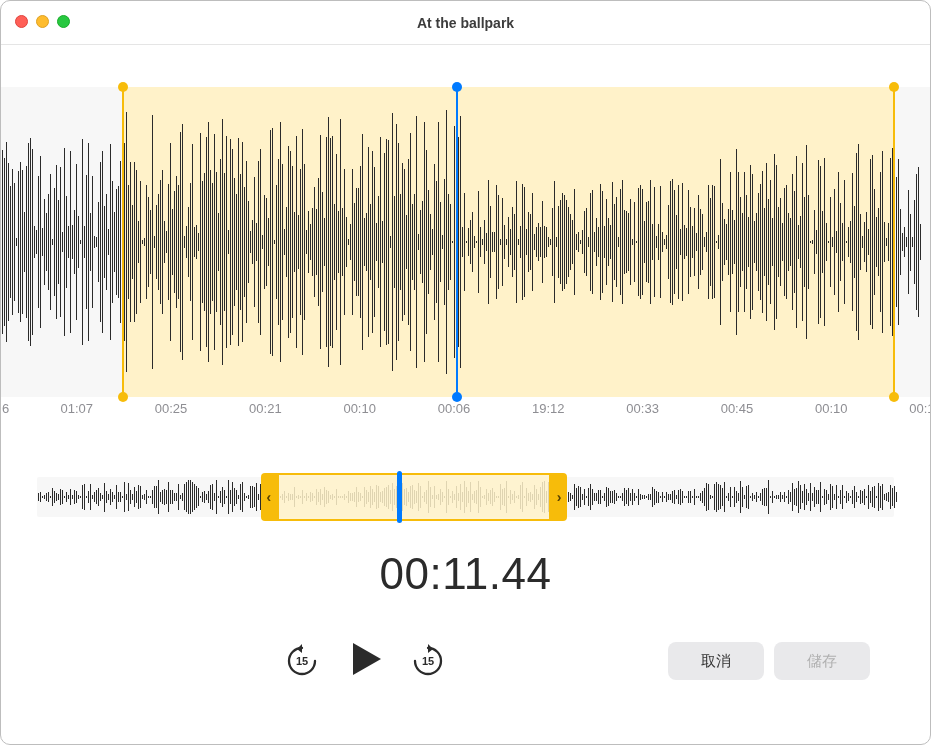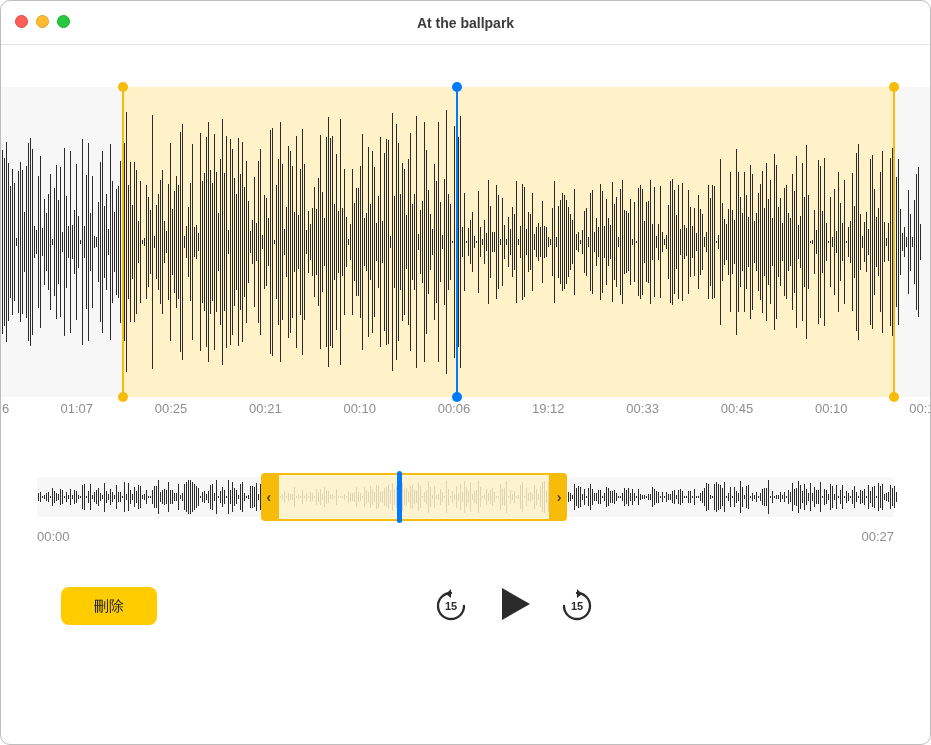--- a/index.html
+++ b/index.html
@@ -991,29 +991,25 @@
       </div>
     <div class="ov-selection" id="ov-sel" style="left: 28%; right: 40%;"></div>
     <div class="ov-handle left" id="ov-hl" style="left: calc(28% - 16px);">
         <span>‹</span>
       </div>
     <div class="ov-handle right" id="ov-hr" style="left: 60%;">
         <span>›</span>
       </div>
     <div class="ov-playhead" id="ov-ph" style="left: 42%;"></div>
   </div>
-  <div class="ov-times">
-    <span>00:00</span>
-    <span>00:27</span>
-  </div>
-
+
+  <div class="big-time">00:11.44</div>
 
   <div class="controls">
     <div class="btn-group">
-      <button class="pill yellow">刪除</button>
     </div>
     <div class="transport">
       <div class="skip">
         <svg viewBox="0 0 34 34" width="34" height="34">
           <path d="M17 4 A13 13 0 1 0 30 17" fill="none" stroke="#2b2b2b" stroke-width="2.3" stroke-linecap="round"></path>
           <path d="M17 0 L12 5 L17 9 Z" fill="#2b2b2b"></path>
           <text x="17" y="21" text-anchor="middle" font-size="11" font-weight="600" fill="#2b2b2b">15</text>
         </svg>
       </div>
       <div class="play">
@@ -1023,16 +1019,18 @@
       </div>
       <div class="skip">
         <svg viewBox="0 0 34 34" width="34" height="34">
           <path d="M17 4 A13 13 0 1 1 4 17" fill="none" stroke="#2b2b2b" stroke-width="2.3" stroke-linecap="round"></path>
           <path d="M17 0 L22 5 L17 9 Z" fill="#2b2b2b"></path>
           <text x="17" y="21" text-anchor="middle" font-size="11" font-weight="600" fill="#2b2b2b">15</text>
         </svg>
       </div>
     </div>
     <div class="btn-group">
+      <button class="pill gray">取消</button>
+      <button class="pill gray disabled">儲存</button>
     </div>
   </div>
 
 </div>
 
 </body></html>

